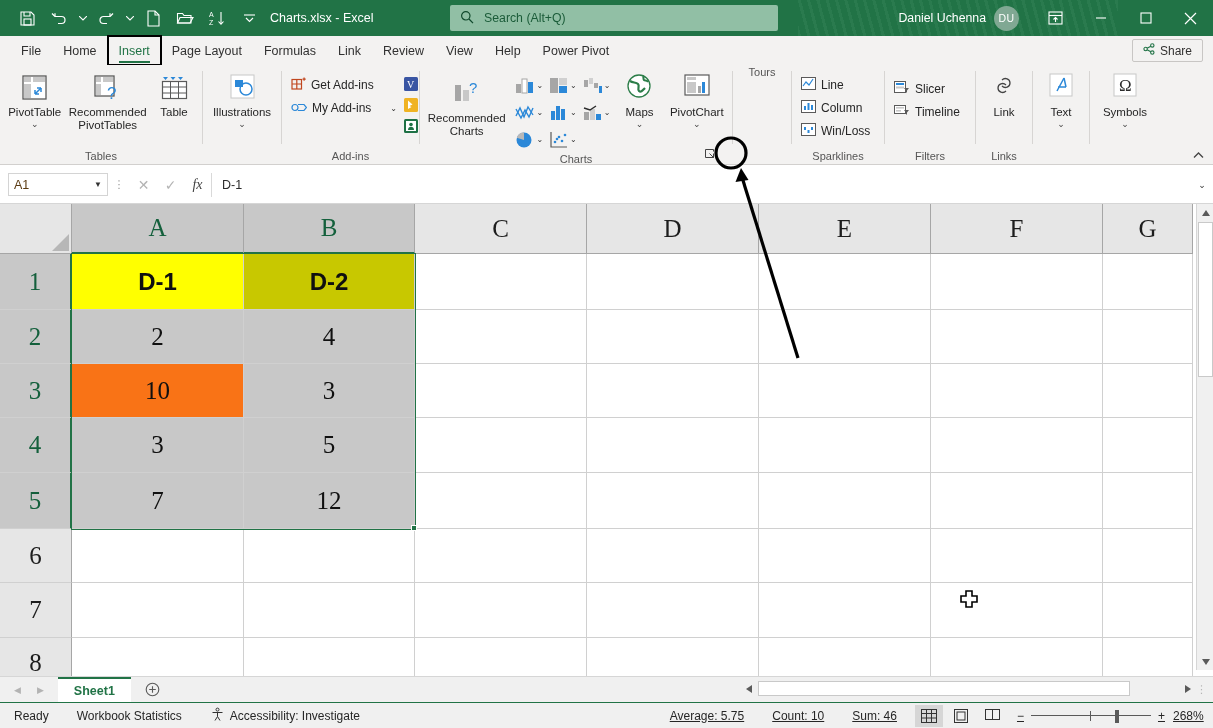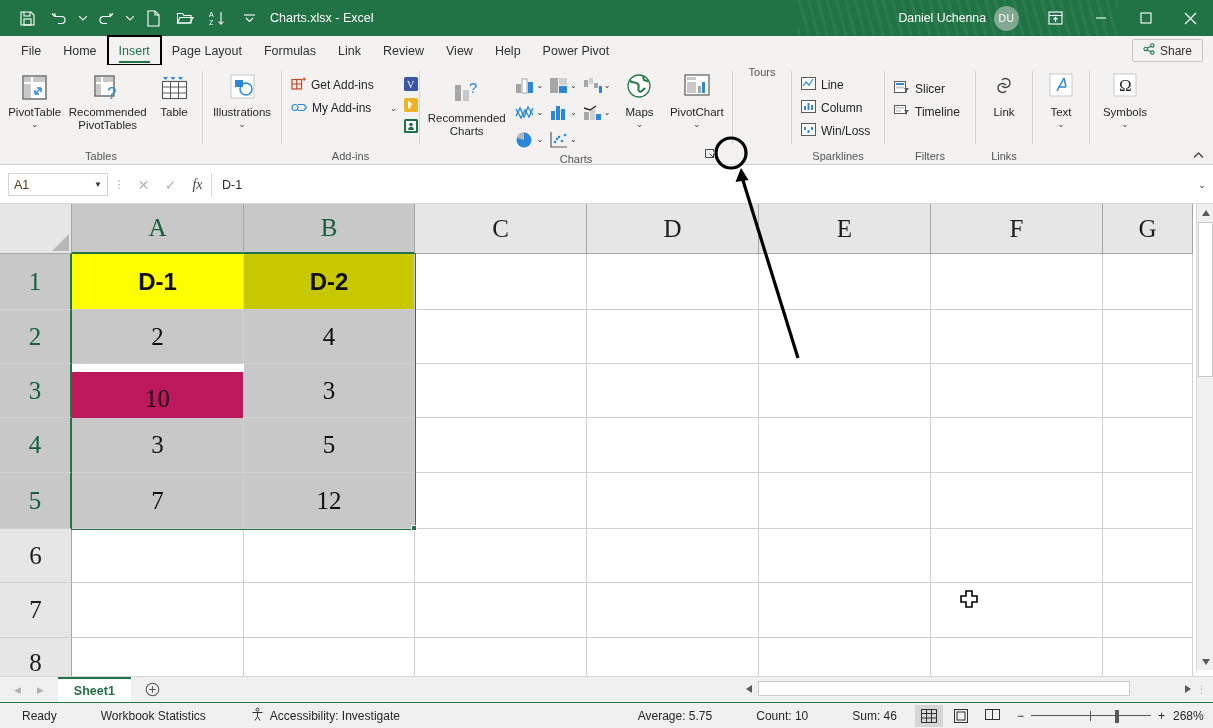--- a/index.html
+++ b/index.html
@@ -199,22 +199,22 @@
     font-size:12.5px;color:#217346;font-weight:bold;background:#fff;border-top:2px solid #217346;
   }
   .addsheet{width:44px;height:26px;display:flex;align-items:center;justify-content:center;color:#5a5a5a;}
   .tabdots{margin-left:auto;}
 
   
   .statusbar{
     position:absolute;left:0;top:702px;width:1213px;height:26px;background:#f0f0f0;
     border-top:1px solid #217346;display:flex;align-items:center;font-size:12px;color:#262626;
   }
-  .sb-item{padding:0 22px;display:flex;align-items:center;gap:5px;white-space:nowrap;}
-  .sb-right{margin-left:auto;display:flex;align-items:center;}
+  .sb-item{padding:0 14px;display:flex;align-items:center;gap:5px;white-space:nowrap;}
+  .sb-right{margin-left:auto;display:flex;align-items:center;text-decoration:underline;}
   .viewbtn{width:28px;height:22px;display:flex;align-items:center;justify-content:center;margin:0 2px;}
   .viewbtn.active{background:#d6d6d6;}
   .zoomslider{display:flex;align-items:center;gap:7px;padding:0 8px;}
   .zline{position:relative;width:120px;height:12px;}
   .zline::before{content:"";position:absolute;left:0;top:5.5px;width:120px;height:1px;background:#5a5a5a;}
   .ztick{position:absolute;left:59px;top:1px;width:1px;height:10px;background:#5a5a5a;}
   .zthumb{position:absolute;left:84px;top:0px;width:4px;height:13px;background:#5a5a5a;}
   .zpct{width:40px;text-align:right;padding-right:10px;}
 
   
@@ -287,20 +287,29 @@
       <div class="qat-btn">
         <svg width="13" height="10" viewBox="0 0 13 10" fill="none" stroke="#fff" stroke-width="1.1">
           <path d="M1 2h11"></path>
             <path d="M3 5l3.5 3.5L10 5"></path>
         </svg>
       </div>
     </div>
 
     <div class="title-text">Charts.xlsx  -  Excel</div>
 
+    <div class="searchbox">
+      <span>
+        <svg width="14" height="14" viewBox="0 0 14 14" fill="none" stroke="#10492c" stroke-width="1.2">
+          <circle cx="5.8" cy="5.8" r="4.2"></circle>
+            <path d="M9 9l4 4.2"></path>
+        </svg>
+      </span>
+      <input type="text" placeholder="Search (Alt+Q)" style="">
+    </div>
 
     <div class="tb-right">
       <span class="user-name">Daniel Uchenna</span>
       <span class="avatar">DU</span>
       <div class="winbtn">
         <svg width="15" height="14" viewBox="0 0 15 14" fill="none" stroke="#fff" stroke-width="1.1">
           <rect x="1" y="1" width="13" height="12"></rect>
             <path d="M1 4.5h13"></path>
             <path d="M7.5 11V6.5"></path>
             <path d="M5.5 8.5l2-2 2 2"></path>
@@ -760,21 +769,21 @@
     </div>
 
     <div class="cells">
 
       <div class="cell hdr" style="left:0;top:0;width:172px;height:56px;background:#ffff00">D-1</div>
       <div class="cell hdr" style="left:172px;top:0;width:171px;height:56px;background:#c8c800">D-2</div>
 
       <div class="cell" style="left:0;top:56px;width:172px;height:54px;background:#c8c8c8">2</div>
       <div class="cell" style="left:172px;top:56px;width:171px;height:54px;background:#c8c8c8">4</div>
 
-      <div class="cell" style="left:0;top:118px;width:172px;height:54px;background:#be185d">10</div>
+      <div class="cell" style="left:0;top:110px;width:172px;height:54px;background:#f97316">10</div>
       <div class="cell" style="left:172px;top:110px;width:171px;height:54px;background:#c8c8c8">3</div>
 
       <div class="cell" style="left:0;top:164px;width:172px;height:55px;background:#c8c8c8">3</div>
       <div class="cell" style="left:172px;top:164px;width:171px;height:55px;background:#c8c8c8">5</div>
 
       <div class="cell" style="left:0;top:219px;width:172px;height:56px;background:#c8c8c8">7</div>
       <div class="cell" style="left:172px;top:219px;width:171px;height:56px;background:#c8c8c8">12</div>
 
       <div class="cell" style="left:343px;top:0;width:172px;height:56px"></div>
       <div class="cell" style="left:515px;top:0;width:172px;height:56px"></div>

